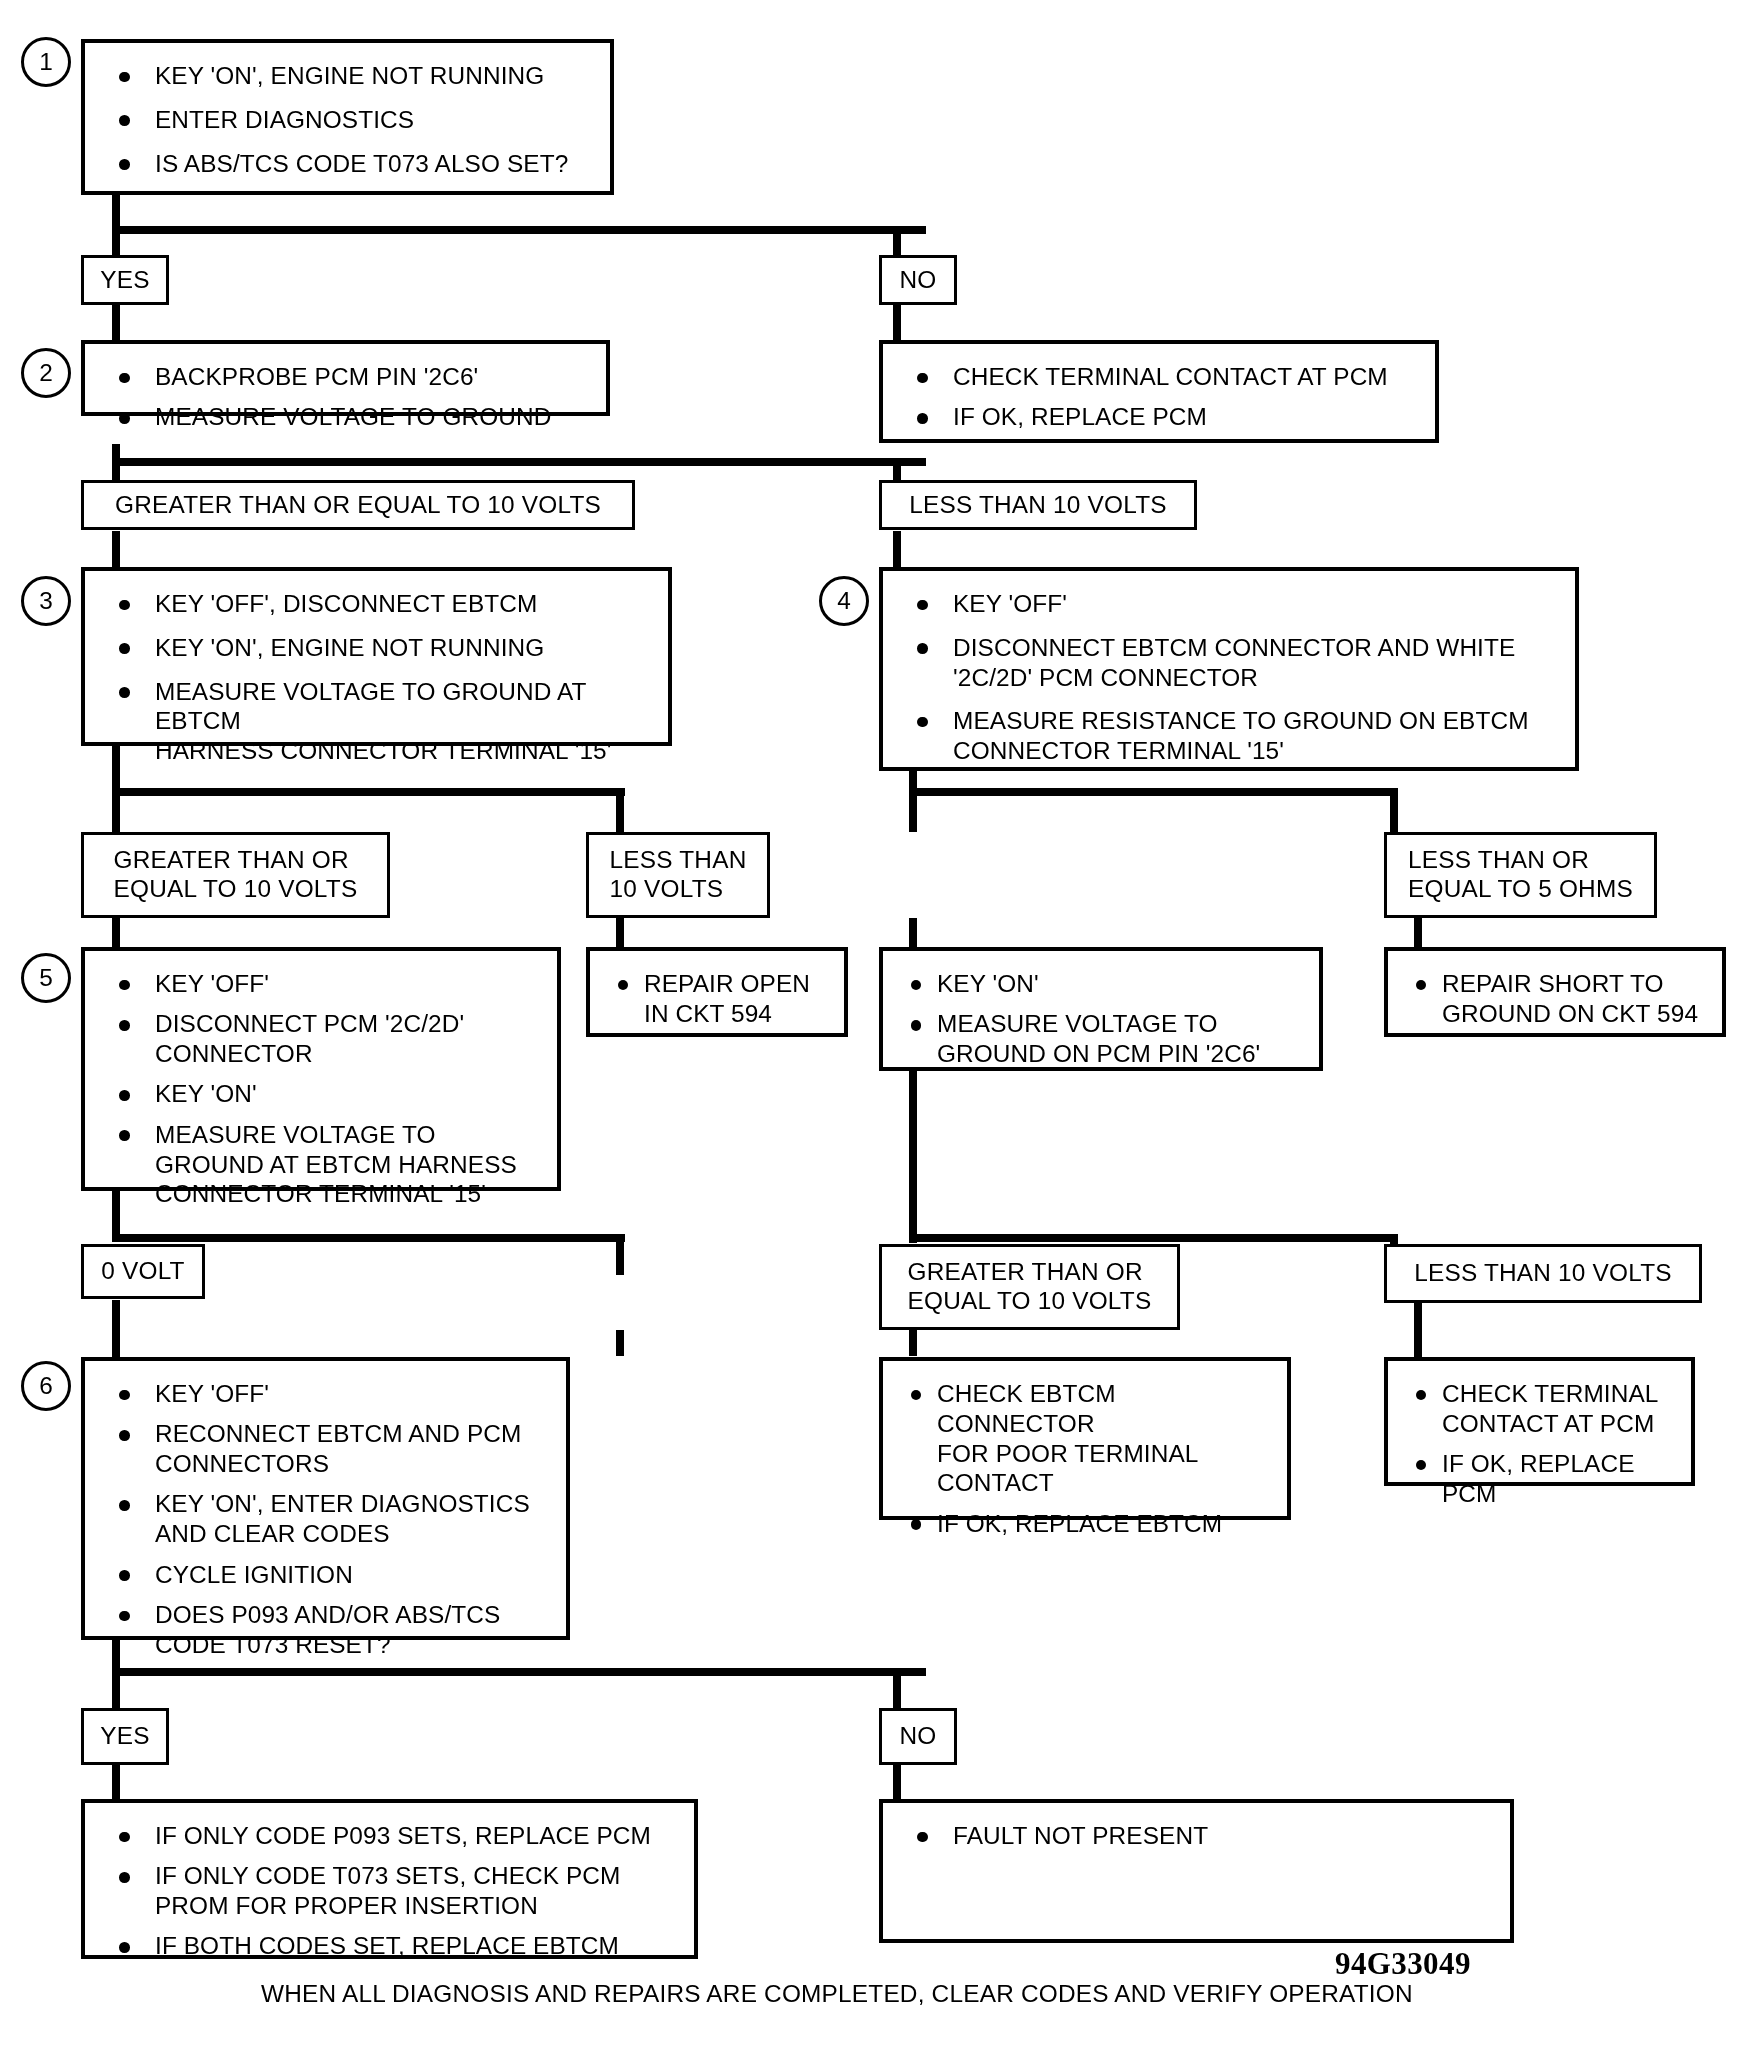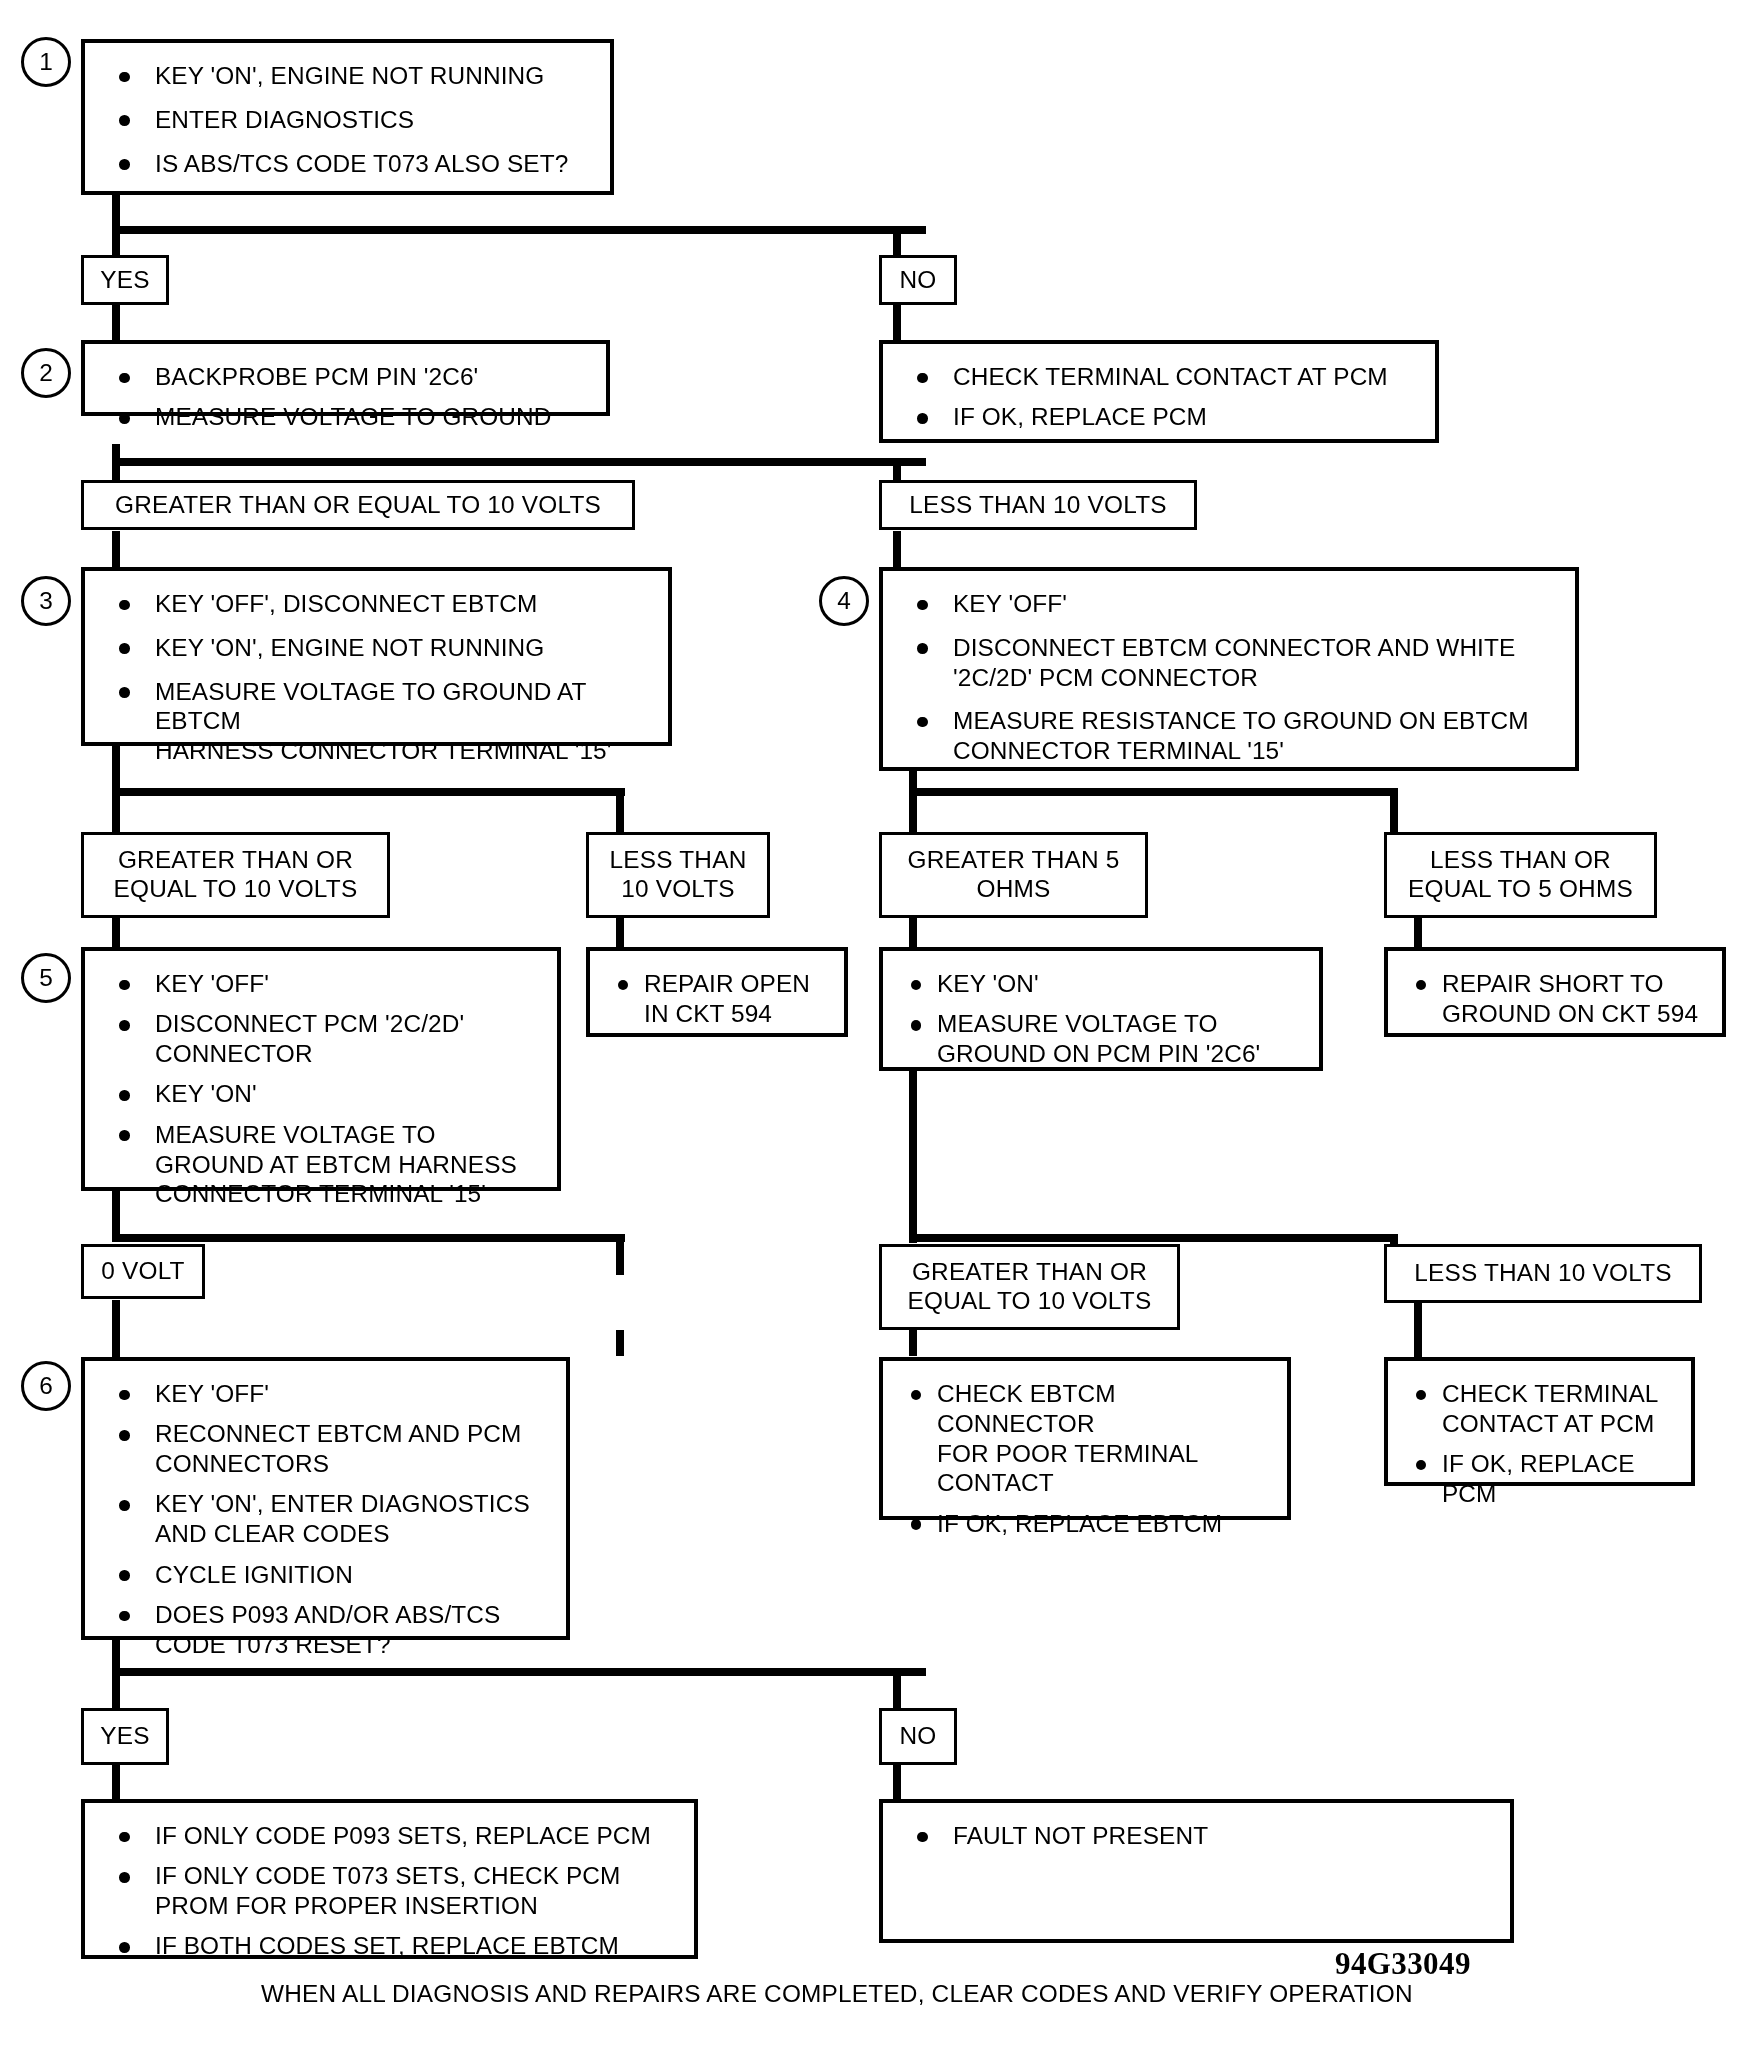--- a/index.html
+++ b/index.html
@@ -26,21 +26,21 @@
   }
   .node.cond {
     border-width: 3.3px;
     display: flex;
     align-items: center;
     justify-content: center;
   }
   .cond-text {
     font-size: 24.4px;
     line-height: 1.18;
-    text-align: center;
+    text-align: left;
     letter-spacing: 0.2px;
     white-space: pre-line;
     padding: 0 8.1px;
   }
   .cond.left .cond-text { text-align: right; }
 
   ul.bullets {
     list-style: none;
     margin: 0;
     padding: 18px 11.4px 14.7px 23px;
@@ -193,24 +193,20 @@
   <div class="ln" style="left:1390px; top:788px; width:8.1px; height:44px;"></div>
 
   <div class="node cond" style="left:81px; top:832px; width:309px; height:86px;">
     <span class="cond-text">GREATER THAN OR
 EQUAL TO 10 VOLTS</span>
   </div>
   <div class="node cond" style="left:586px; top:832px; width:184px; height:86px;">
     <span class="cond-text">LESS THAN
 10 VOLTS</span>
   </div>
-  <div class="node cond" style="left:879px; top:832px; width:269px; height:86px;">
-    <span class="cond-text">GREATER THAN 5
-OHMS</span>
-  </div>
   <div class="node cond" style="left:1384px; top:832px; width:273px; height:86px;">
     <span class="cond-text">LESS THAN OR
 EQUAL TO 5 OHMS</span>
   </div>
 
   <div class="ln" style="left:112px; top:918px; width:8.1px; height:34px;"></div>
   <div class="ln" style="left:616px; top:918px; width:8.1px; height:34px;"></div>
   <div class="ln" style="left:909px; top:918px; width:8.1px; height:34px;"></div>
   <div class="ln" style="left:1414px; top:918px; width:8.1px; height:34px;"></div>
 

